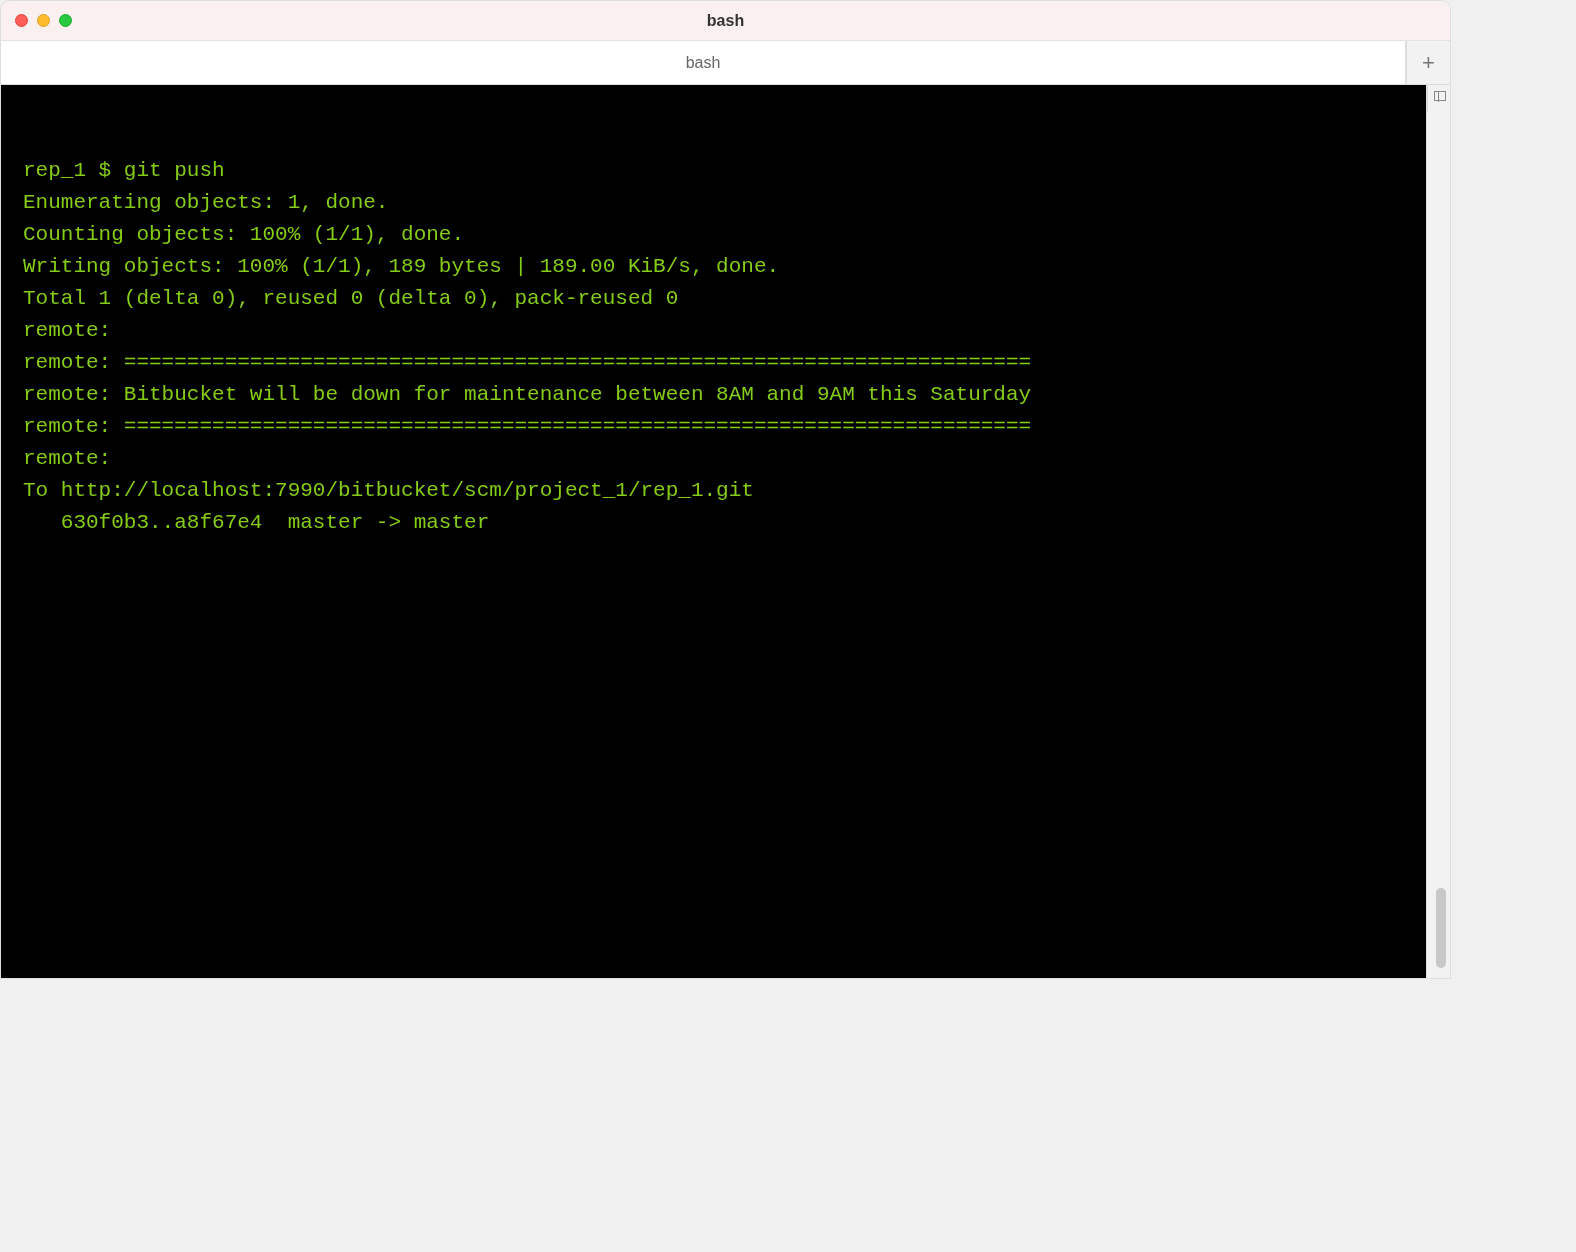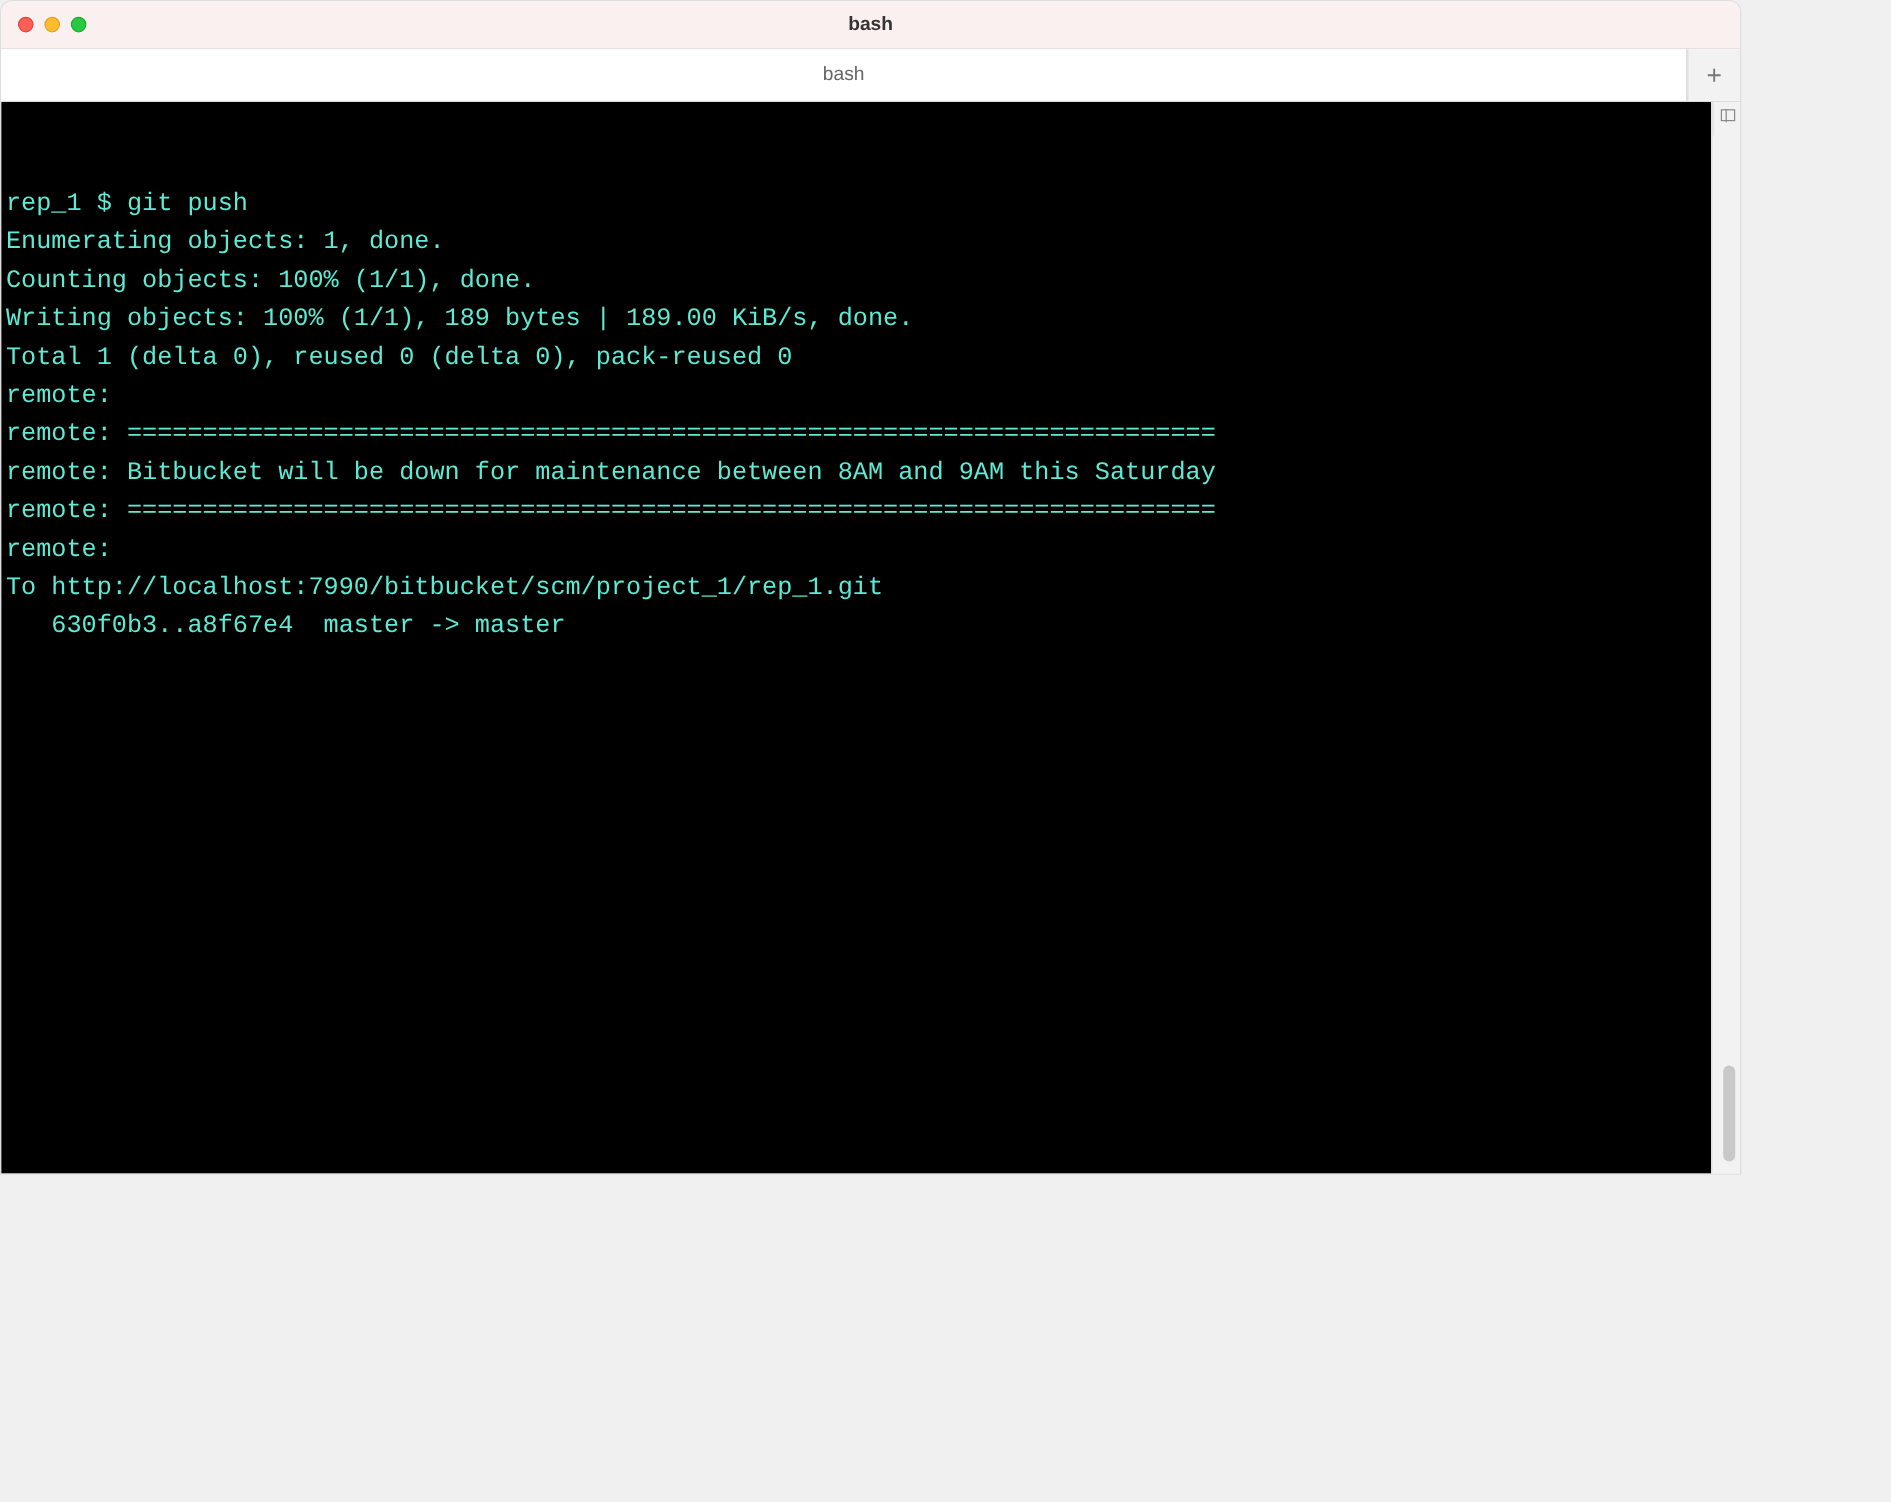--- a/index.html
+++ b/index.html
@@ -106,25 +106,25 @@
       width: 1.5px;
       background: #888;
     }
     .terminal-wrap {
       display: flex;
       height: calc(100% - 84px);
     }
     .terminal {
       flex: 1;
       background: #000;
-      color: #5eead4;
+      color: #84cc16;
       font-family: "SF Mono", Menlo, Monaco, "Courier New", monospace;
       font-size: 21px;
       line-height: 32px;
-      padding: 6px 4px;
+      padding: 6px 22px;
       white-space: pre;
       overflow-y: auto;
       position: relative;
     }
     .terminal-line {
       white-space: pre;
     }
     .cursor-block {
       display: inline-block;
       width: 12px;

